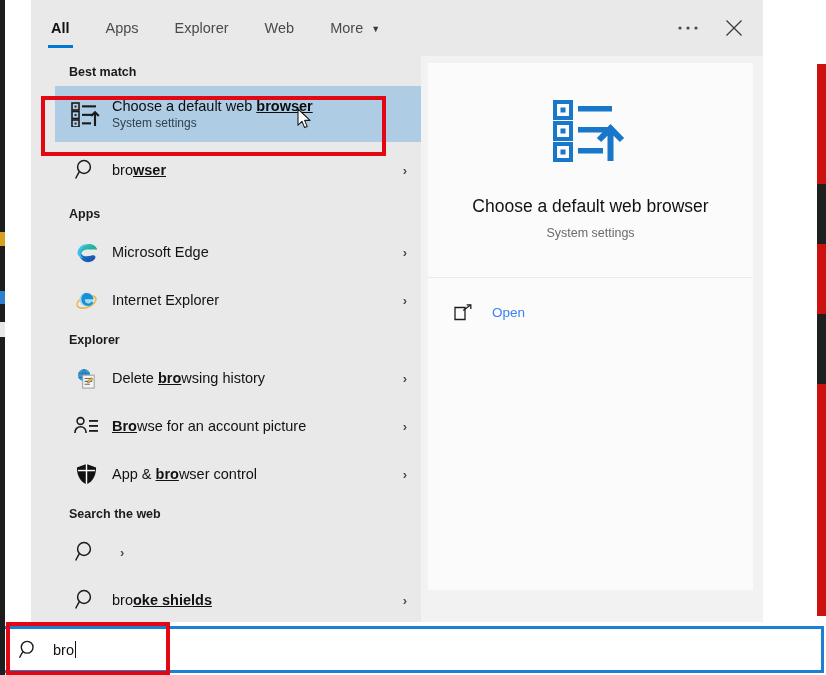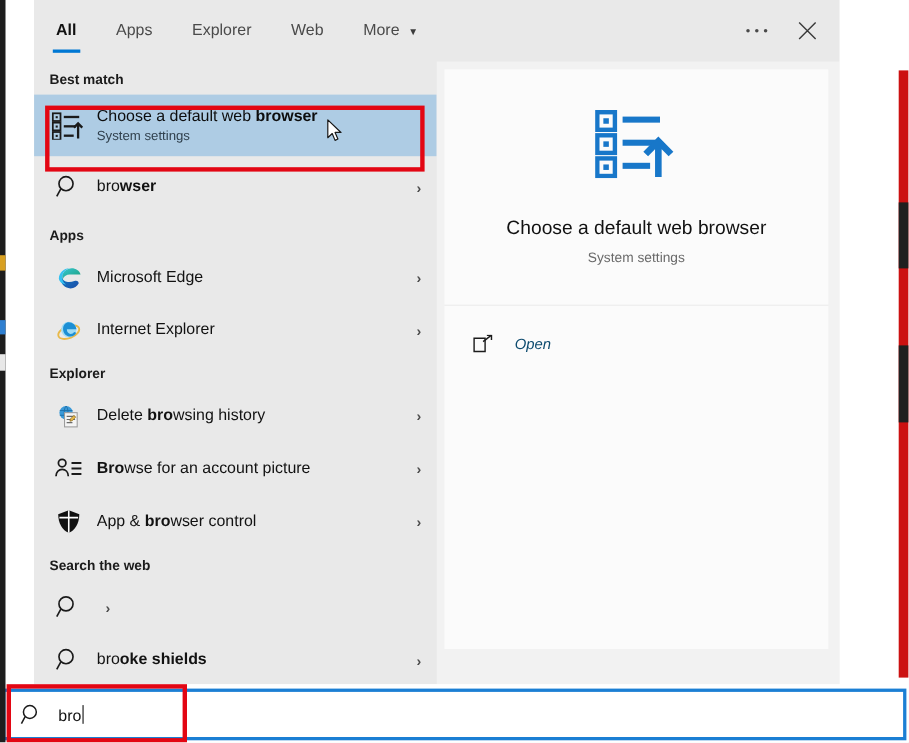--- a/index.html
+++ b/index.html
@@ -107,20 +107,21 @@
     cursor: default;
   }
   .hbtn.dots { font-size: 17px; letter-spacing: 1.5px; }
   .hbtn.close svg { display: block; }
 
   
   .body {
     position: relative;
     display: flex;
     height: 566px;
+    padding-left: 24px;
   }
   .left-pane {
     width: 366px;
     background: #e9e9e9;
     position: relative;
   }
   .right-pane {
     flex: 1;
     background: #f2f2f2;
     position: relative;
@@ -174,21 +175,21 @@
     margin-left: 8px;
   }
   .row.two-line { height: 56px; }
   .row.best-match {
     background: #aecce4;
     height: 56px;
   }
   .row.best-match .rtitle { color: #0d0d0d; }
   .row.best-match .rsub { color: #30404d; }
 
-  b.em { font-weight: bold; }
+  b.em { font-weight: bold; text-decoration: underline; }
   span.norm { font-weight: normal; }
   .dim { color: #5d5d5d; }
 
   
   .red-box-best {
     position: absolute;
     left: 10px; top: 96px;
     width: 345px; height: 60px;
     border: 4px solid #e30613;
     z-index: 20;
@@ -223,21 +224,21 @@
   .action-row {
     display: flex; align-items: center;
     height: 40px;
     padding-left: 26px;
     cursor: default;
   }
   .action-row .aicon {
     width: 28px; display: flex; align-items: center; justify-content: flex-start;
     margin-right: 10px;
   }
-  .action-row .alabel { font-size: 13.5px; color: #0c4a6e; font-style: italic; }
+  .action-row .alabel { font-size: 13.5px; color: #3b82f6; }
 
   
   .searchbar-wrap {
     position: absolute;
     left: 0; bottom: 0;
     width: 826px; height: 53px;
     background: #ffffff;
     z-index: 15;
   }
   .searchbar {

